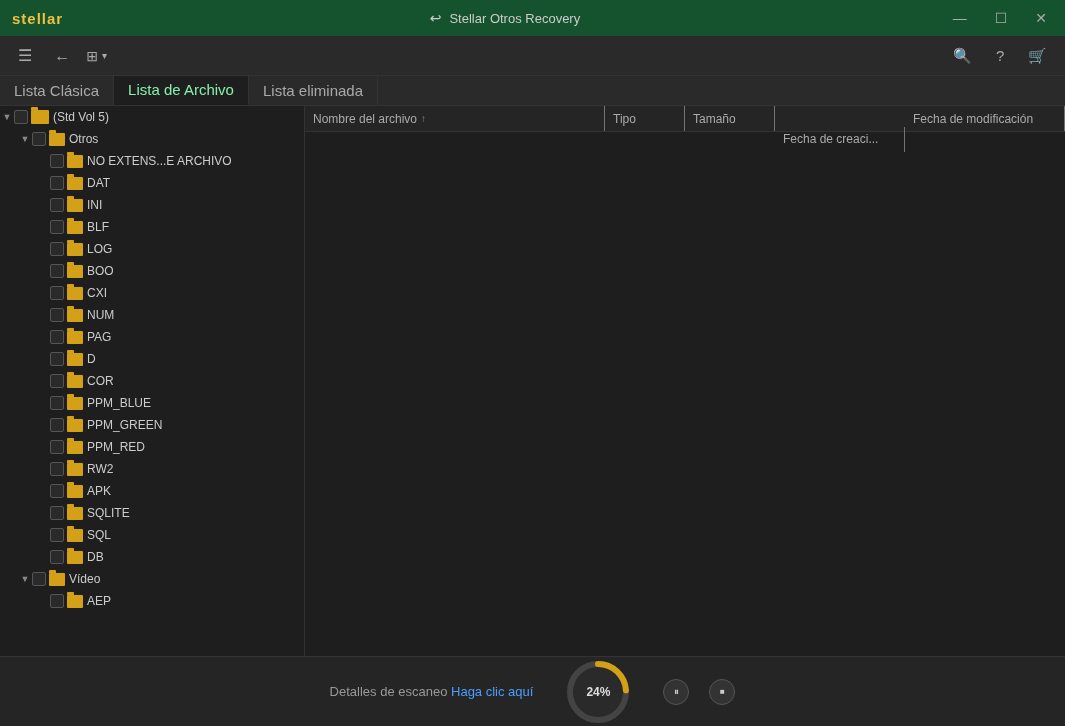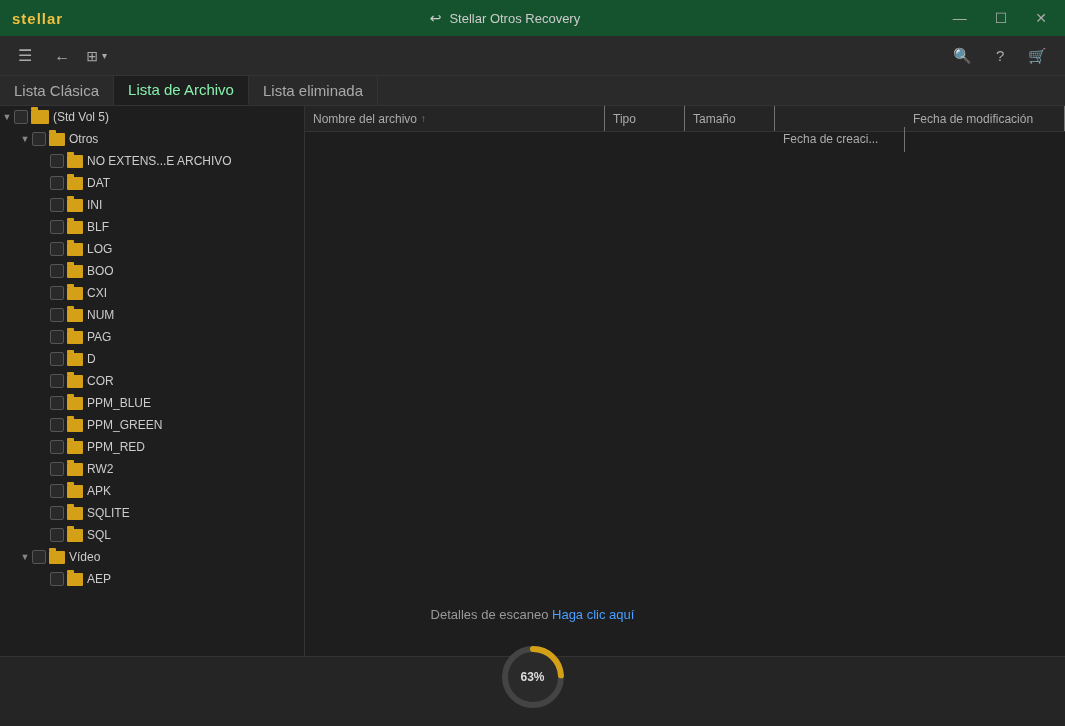--- a/index.html
+++ b/index.html
@@ -220,21 +220,20 @@
       bottom: 0;
       left: 0;
       right: 0;
       height: 70px;
       background: #252525;
       border-top: 1px solid #333;
       display: flex;
       align-items: center;
       justify-content: center;
       gap: 20px;
-      flex-direction: column;
     }
     .scan-details-text {
       font-size: 13px;
       color: #999;
     }
     .scan-link {
       color: #4a9eff;
       text-decoration: none;
       cursor: pointer;
     }
@@ -471,20 +470,28 @@
       <div class="folder-icon"></div>
       <span class="item-label">SQLITE</span>
     </div>
         <div class="tree-item">
       <span class="tree-indent"></span>
       <span class="tree-indent"></span>
       <span class="tree-toggle" style="color:transparent;">▶</span>
       <div class="tree-check"></div>
       <div class="folder-icon"></div>
       <span class="item-label">SQL</span>
+    </div>
+        <div class="tree-item">
+      <span class="tree-indent"></span>
+      <span class="tree-indent"></span>
+      <span class="tree-toggle" style="color:transparent;">▶</span>
+      <div class="tree-check"></div>
+      <div class="folder-icon"></div>
+      <span class="item-label">DB</span>
     </div>
       </div>
 
     <div class="tree-item">
       <span class="tree-indent"></span>
       <span class="tree-toggle">▼</span>
       <div class="tree-check"></div>
       <div class="folder-icon"></div>
       <span class="item-label">Vídeo</span>
     </div>
@@ -532,21 +539,21 @@
     <a class="scan-link">Haga clic aquí</a>
   </span>
 
   <div class="progress-circle-container">
     <svg width="70" height="70" viewBox="0 0 70 70">
 
       <circle cx="35" cy="35" r="28" fill="#2a2a2a" stroke="#444" stroke-width="6"></circle>
 
       <circle cx="35" cy="35" r="28" fill="none" stroke="#d4a017" stroke-width="6" stroke-dasharray="42.2 133.7" stroke-linecap="round"></circle>
     </svg>
-    <span class="progress-text">63%</span>
+    <span class="progress-text">24%</span>
   </div>
 
   <button class="pause-btn">
     <span>⏸</span>
   </button>
   <button class="stop-btn">
     <span style="font-size:8px;">■</span>
   </button>
 </div>
 

